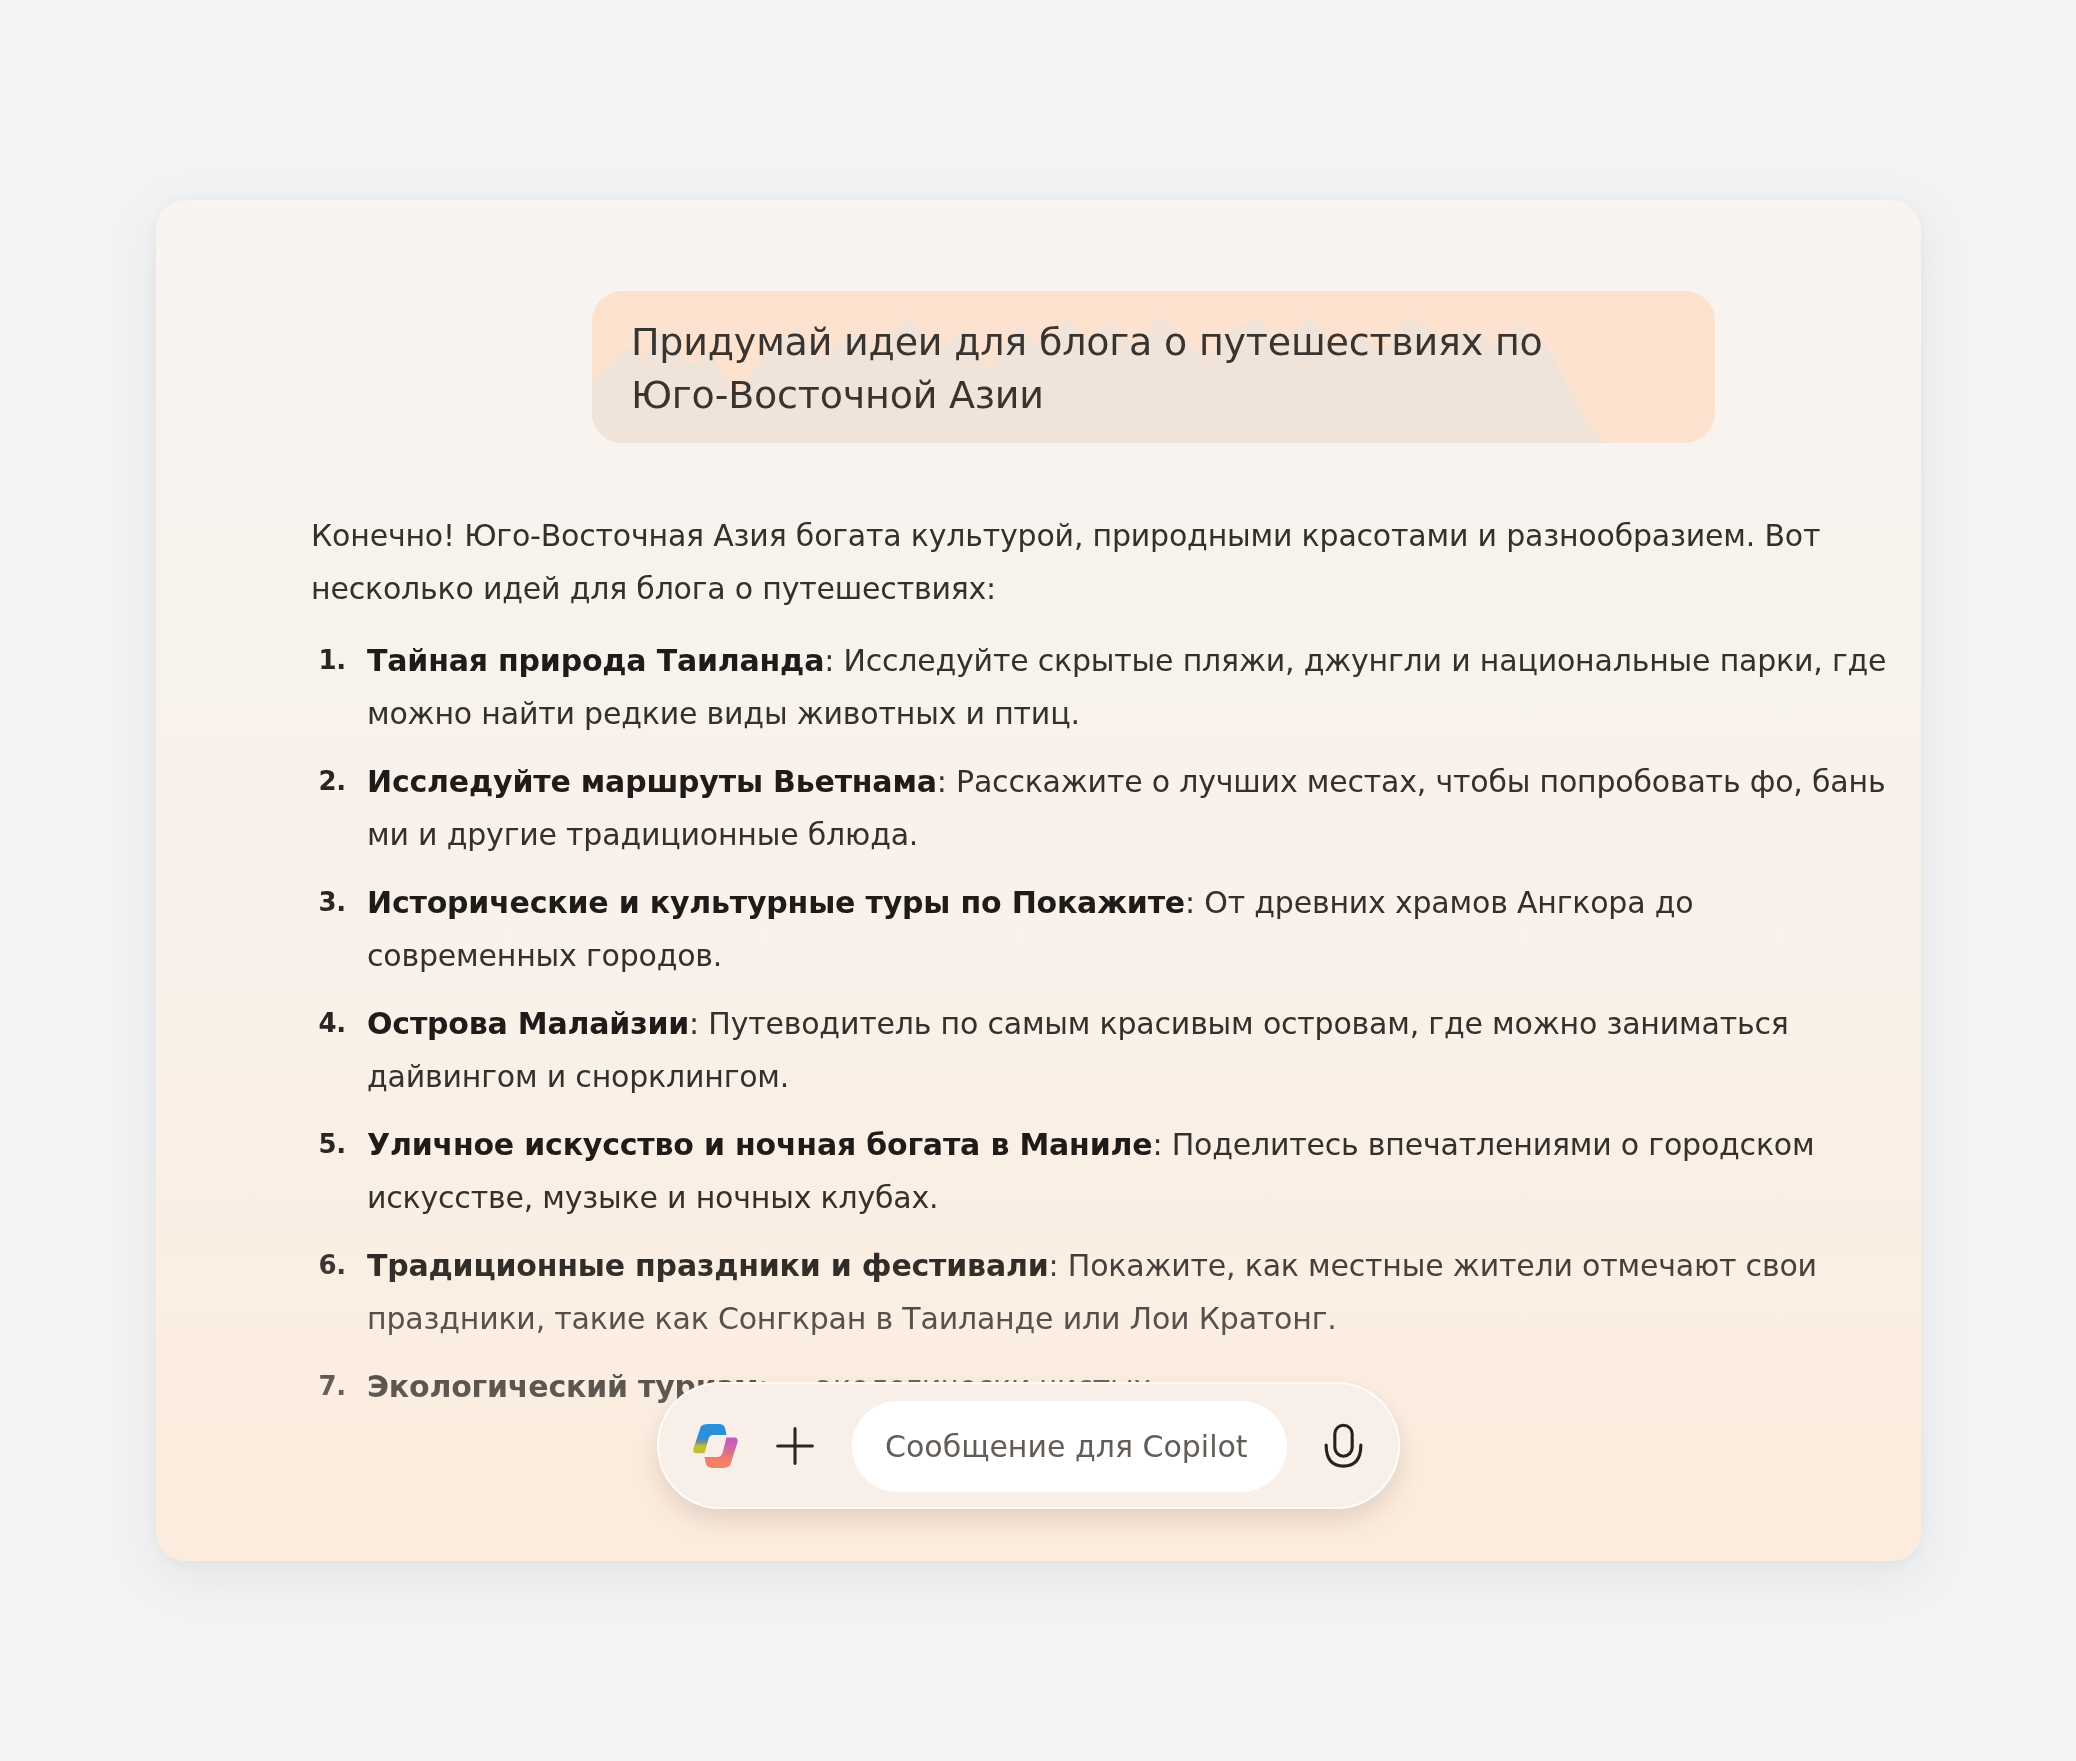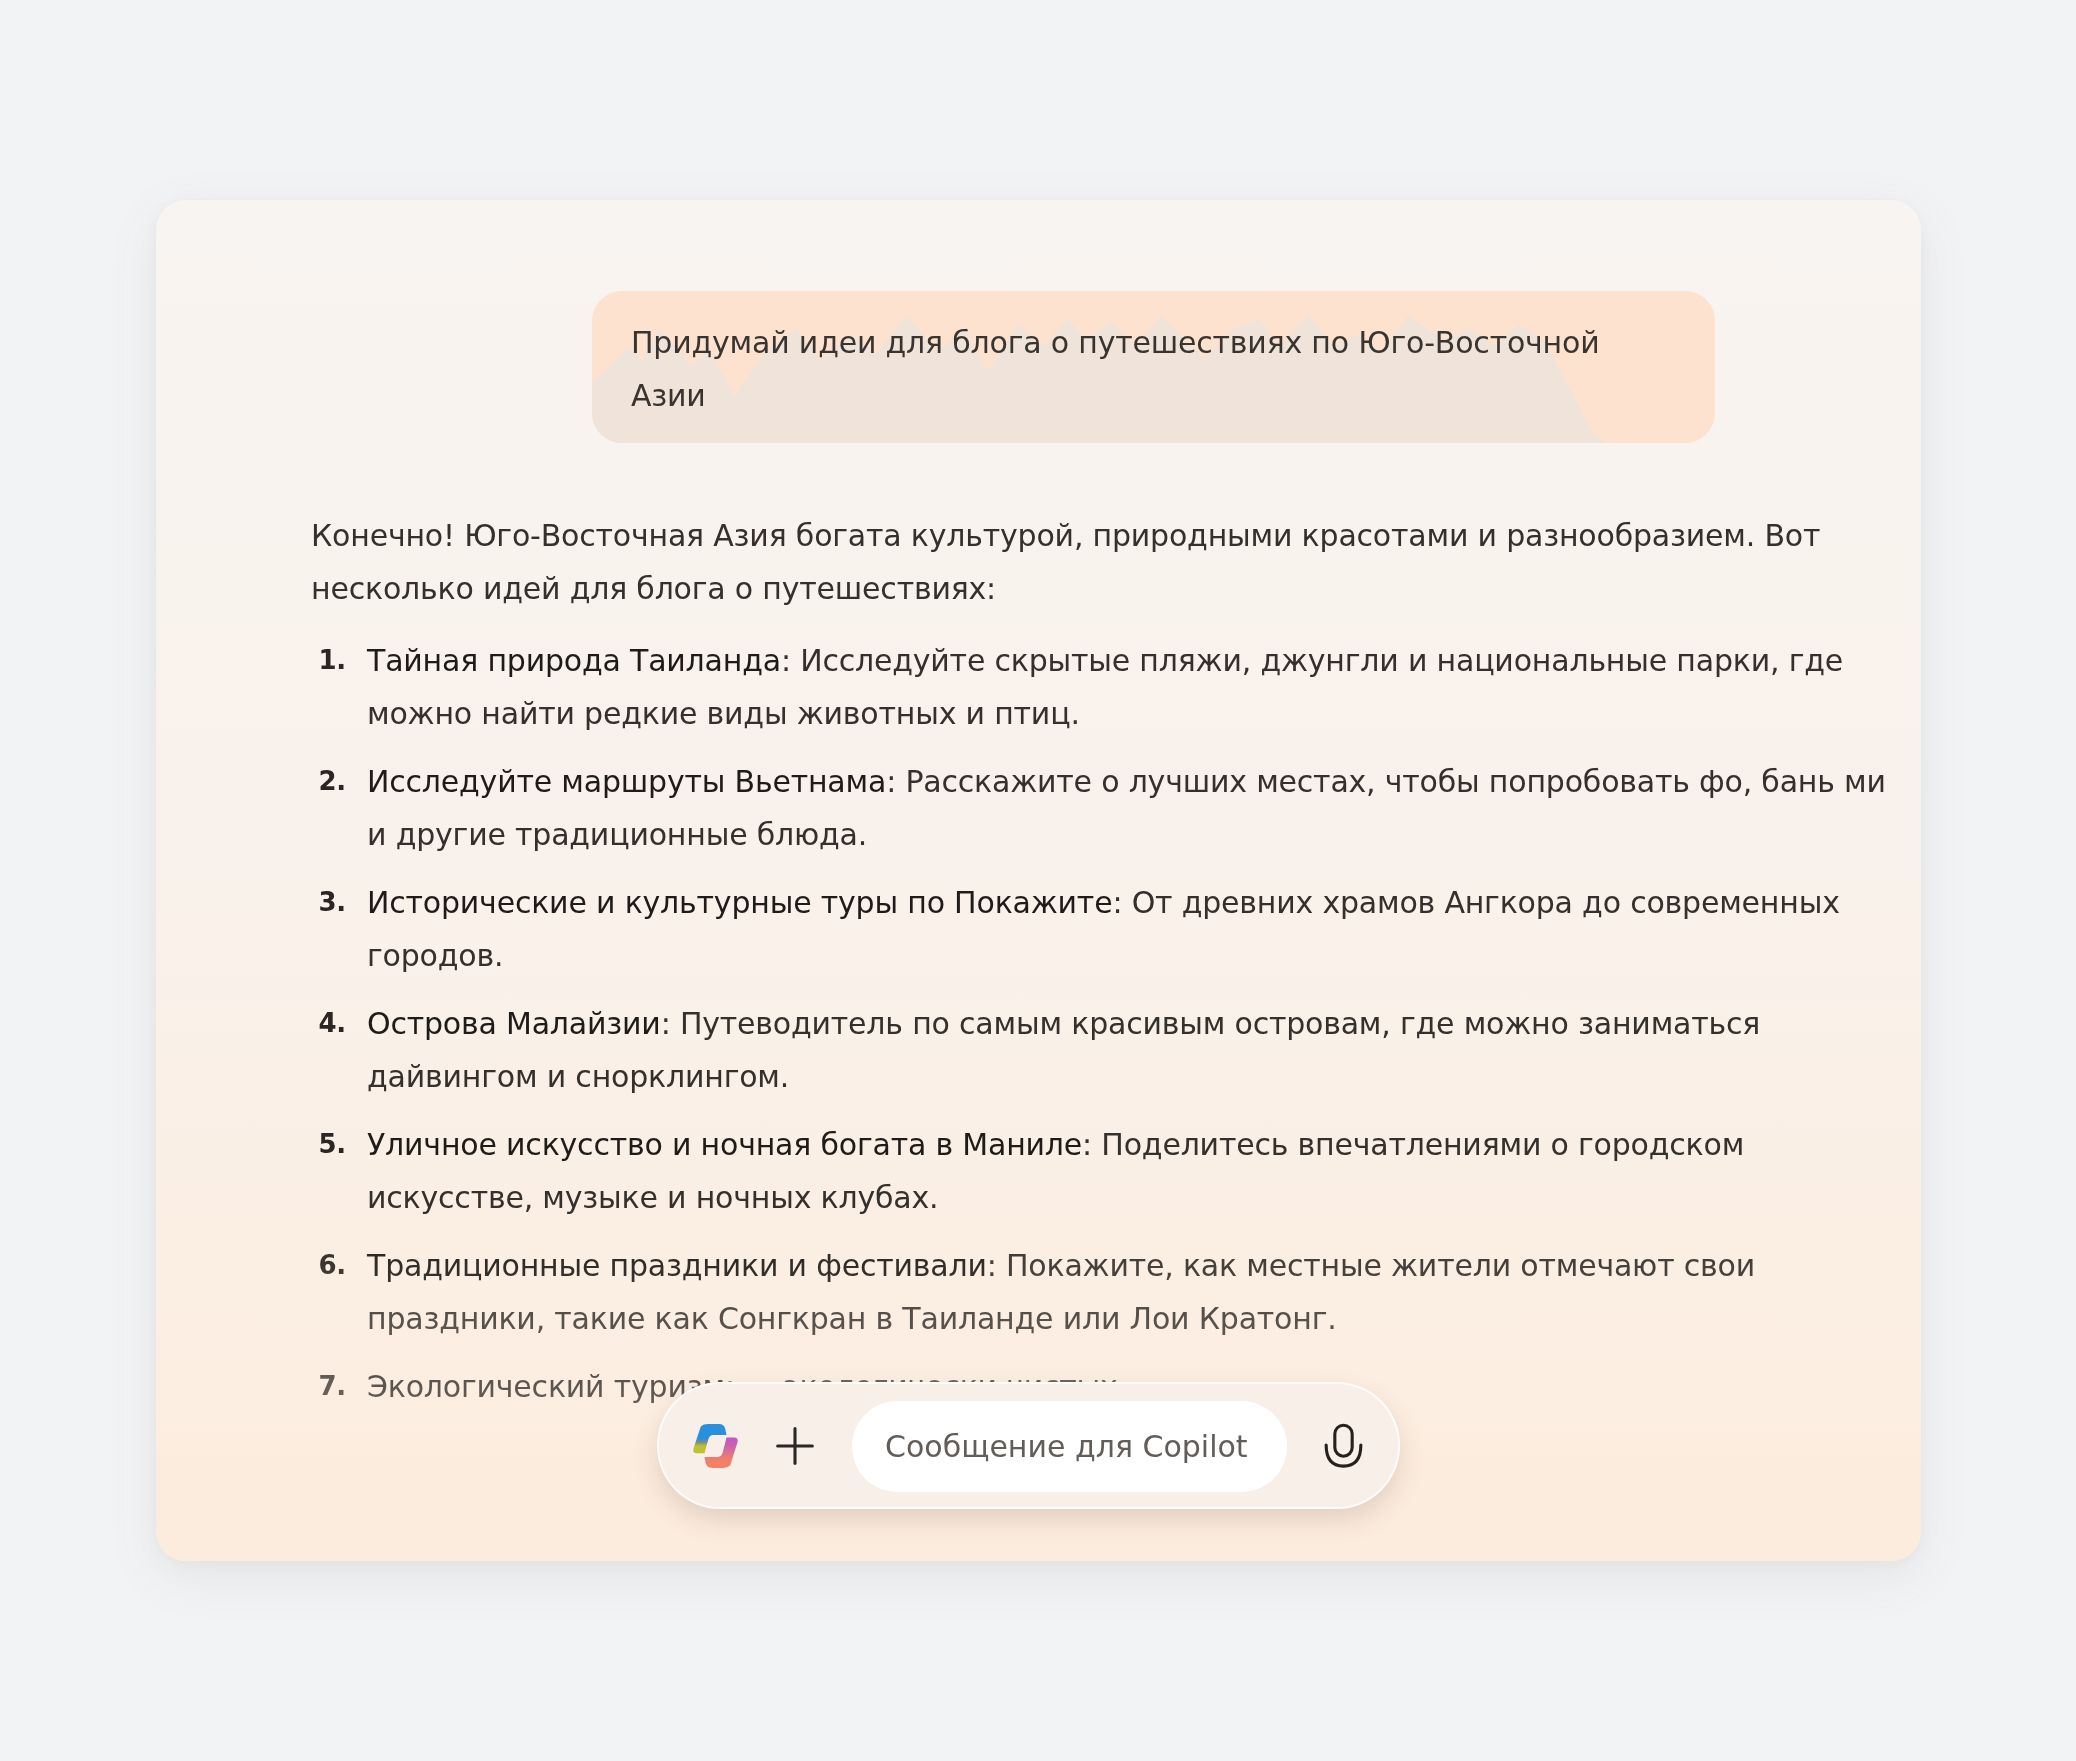--- a/index.html
+++ b/index.html
@@ -13,33 +13,33 @@
     background: linear-gradient(180deg, #f8f4f1 0%, #f9f1ea 55%, #fdecdd 100%);
     box-shadow: 0 15px 49px rgba(120,110,100,0.10), 0 2.5px 11px rgba(120,110,100,0.05);
   }
   .bubble {
     position:absolute; left:436px; top:91px; width:1123px; height:152px;
     border-radius:30px; background:#fce2cf; overflow:hidden;
   }
   .bubble svg.mountains { position:absolute; left:0; top:0; width:100%; height:100%; }
   .bubble-text {
     position:absolute; left:39px; top:25px; width:1020px;
-    font-size:30px; line-height:53px; color:#3a3430; letter-spacing:-0.2px;
+    font-size:38px; line-height:53px; color:#3a3430; letter-spacing:-0.2px;
   }
   .answer {
     position:absolute; left:155px; top:309px; width:1582px;
     font-size:30px; line-height:53px; color:#35302c; letter-spacing:-0.2px;
   }
   .answer p { margin:0 0 18.5px 0; }
   ol.ideas { list-style:none; margin:0; padding:0; }
   ol.ideas li { position:relative; padding-left:56px; margin-bottom:15px; }
   ol.ideas li .num {
     position:absolute; left:7.4px; top:0; font-weight:bold; font-size:26px; color:#2b2623;
   }
-  ol.ideas li b { font-weight:normal; color:#1f1b18;text-align:right; }
+  ol.ideas li b { font-weight:bold; color:#1f1b18;text-align:right; }
   .fade {
     position:absolute; left:0; right:0; top:1230px; height:131px;
     background: linear-gradient(180deg, rgba(252,237,223,0) 0%, rgba(252,236,222,0.75) 25%, #fcecde 55%);
     pointer-events:none;
   }
   .fade-soft {
     position:absolute; left:0; right:0; top:1014px; height:216px;
     background: linear-gradient(180deg, rgba(251,238,226,0) 0%, rgba(251,238,226,0.35) 100%);
     pointer-events:none;
   }

